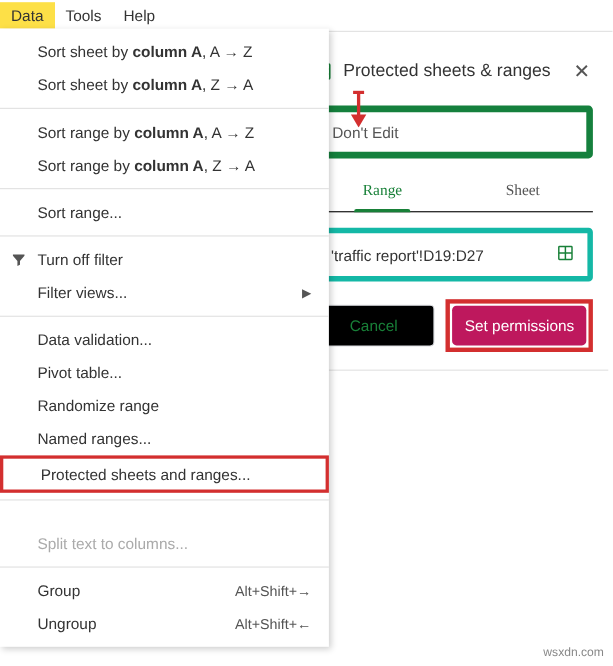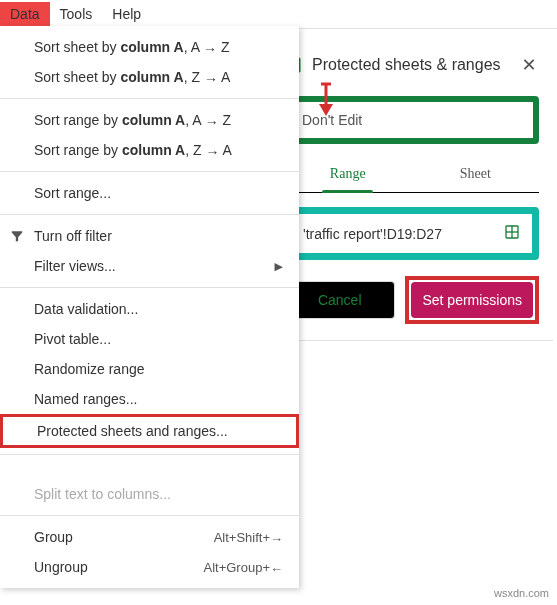--- a/index.html
+++ b/index.html
@@ -19,21 +19,21 @@
       padding: 2px 0;
       border-bottom: 1px solid #e0e0e0;
       font-size: 14px;
       color: #333;
     }
     .menubar-item {
       padding: 4px 10px;
       cursor: pointer;
     }
     .menubar-item.active {
-      background: #ef4444;
+      background: #fde047;
     }
     .dropdown {
       position: absolute;
       top: 26px;
       left: 0;
       width: 299px;
       background: #fff;
       box-shadow: 2px 2px 6px rgba(0,0,0,0.2);
       padding: 6px 0;
       z-index: 10;
@@ -150,21 +150,21 @@
       position: absolute;
       bottom: -1px;
       left: 30%;
       right: 30%;
       height: 3px;
       background: #188038;
       border-radius: 2px 2px 0 0;
     }
     .range-input {
       margin: 14px 14px 0 14px;
-      border: 7px solid #14b8a6;
+      border: 5px solid #14b8a6;
       border-radius: 4px;
       padding: 10px 12px;
       font-size: 14px;
       color: #333;
       display: flex;
       align-items: center;
       justify-content: space-between;
     }
     .range-grid-icon {
       color: #188038;
@@ -272,21 +272,21 @@
   <div class="menu-item disabled">
     <span class="menu-text">Split text to columns...</span>
   </div>
   <div class="menu-divider"></div>
   <div class="menu-item">
     <span class="menu-text">Group</span>
     <span class="shortcut">Alt+Shift+→</span>
   </div>
   <div class="menu-item">
     <span class="menu-text">Ungroup</span>
-    <span class="shortcut">Alt+Group+←</span>
+    <span class="shortcut">Alt+Shift+←</span>
   </div>
 </div>
 
 <div class="side-panel">
   <div class="panel-header">
     <span class="grid-icon">
       <svg width="18" height="18" viewBox="0 0 24 24" fill="none" stroke="#188038" stroke-width="2">
         <rect x="3" y="3" width="18" height="18" rx="1"></rect>
         <line x1="3" y1="9" x2="21" y2="9"></line>
           <line x1="3" y1="15" x2="21" y2="15"></line>

